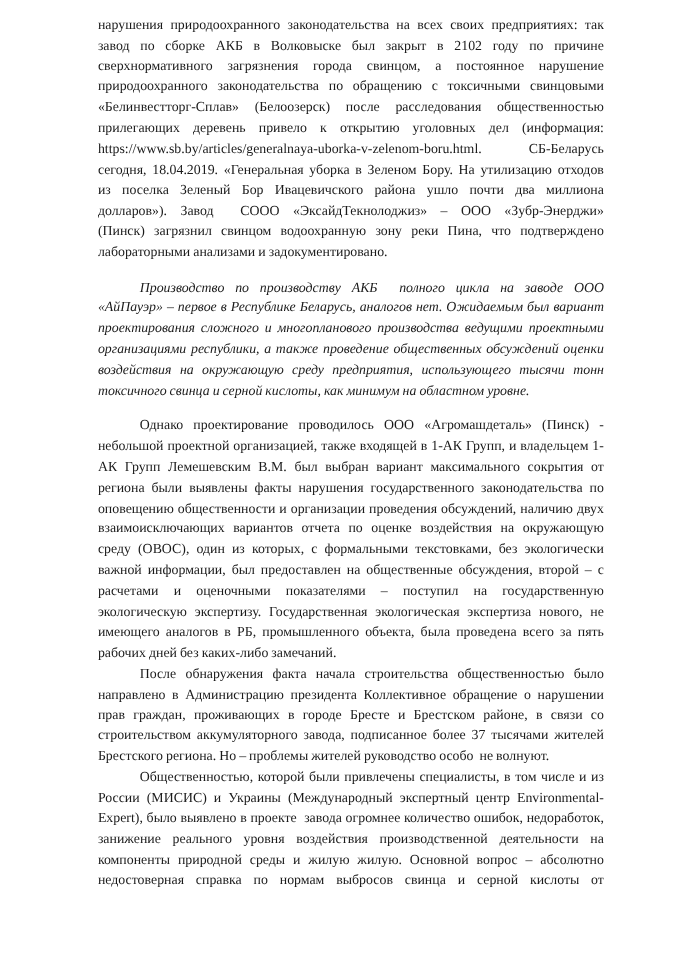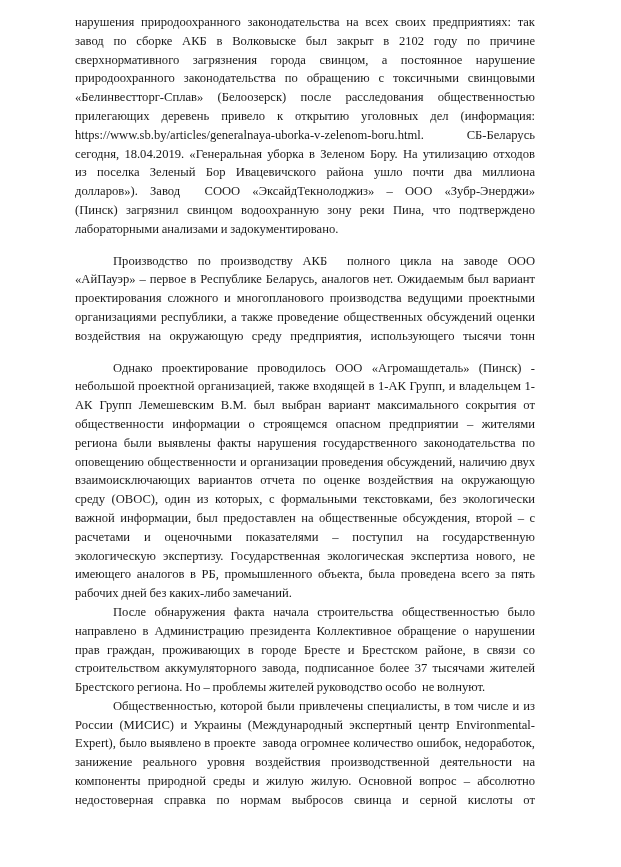--- a/index.html
+++ b/index.html
@@ -13,21 +13,21 @@
   .page {
     position: relative;
     width: 621px;
     height: 867px;
     background: #ffffff;
     font-family: "Liberation Serif", "DejaVu Serif", serif;
     color: #1a1a1a;
   }
   .text-content {
     position: absolute;
-    left: 75px;
+    left: 89px;
     top: 13px;
     width: 460px;
     font-size: 12.6px;
     line-height: 18.8px;
     word-spacing: -0.4px;
   }
   .paragraph {
     margin: 0;
   }
   .line {
@@ -58,32 +58,32 @@
         <div class="line"><span class="run">природоохранного законодательства по обращению с токсичными свинцовыми</span></div>
         <div class="line"><span class="run bold">«Белинвестторг-Сплав»</span><span class="run"> (Белоозерск) после расследования общественностью</span></div>
         <div class="line"><span class="run">прилегающих деревень привело к открытию уголовных дел (информация:</span></div>
         <div class="line"><span class="run">https://www.sb.by/articles/generalnaya-uborka-v-zelenom-boru.html. СБ-Беларусь</span></div>
         <div class="line"><span class="run">сегодня, 18.04.2019. «Генеральная уборка в Зеленом Бору. На утилизацию отходов</span></div>
         <div class="line"><span class="run">из поселка Зеленый Бор Ивацевичского района ушло почти два миллиона</span></div>
         <div class="line"><span class="run">долларов»). </span><span class="run bold">Завод&nbsp;&nbsp;СООО «ЭксайдТекнолоджиз» – ООО «Зубр-Энерджи»</span></div>
         <div class="line"><span class="run bold">(Пинск) загрязнил свинцом водоохранную зону реки Пина</span><span class="run">, что подтверждено</span></div>
         <div class="line last"><span class="run">лабораторными анализами и задокументировано.</span></div>
       </div>
-      <div class="paragraph" style="margin-top: 13px;">
+      <div class="paragraph" style="margin-top: 13px; font-style: italic;">
         <div class="line indent"><span class="run">Производство по производству АКБ&nbsp; полного цикла на заводе ООО</span></div>
         <div class="line"><span class="run">«АйПауэр» – первое в Республике Беларусь, аналогов нет. Ожидаемым был вариант</span></div>
         <div class="line"><span class="run">проектирования сложного и многопланового производства ведущими проектными</span></div>
         <div class="line"><span class="run">организациями республики, а также проведение общественных обсуждений оценки</span></div>
         <div class="line"><span class="run">воздействия на окружающую среду предприятия, использующего тысячи тонн</span></div>
+        <div class="line last"><span class="run">токсичного свинца и серной кислоты, как минимум на областном уровне.</span></div>
       </div>
       <div class="paragraph" style="margin-top: 13px;">
         <div class="line indent"><span class="run">Однако проектирование проводилось ООО «Агромашдеталь» (Пинск) -</span></div>
         <div class="line"><span class="run">небольшой проектной организацией, также входящей в 1-АК Групп, и владельцем 1-</span></div>
         <div class="line"><span class="run">АК Групп Лемешевским В.М. был выбран </span><span class="run bold">вариант максимального сокрытия от</span></div>
-        <div class="line"><span class="run bold">общественности информации о строящемся опасном предприятии</span><span class="run"> – жителями</span></div>
         <div class="line"><span class="run">региона были выявлены факты нарушения государственного законодательства по</span></div>
         <div class="line"><span class="run">оповещению общественности и организации проведения обсуждений, наличию двух</span></div>
         <div class="line"><span class="run">взаимоисключающих вариантов отчета по оценке воздействия на окружающую</span></div>
         <div class="line"><span class="run">среду (ОВОС), один из которых, с формальными текстовками, без экологически</span></div>
         <div class="line"><span class="run">важной информации, был предоставлен на общественные обсуждения, второй – с</span></div>
         <div class="line"><span class="run">расчетами и оценочными показателями – поступил на государственную</span></div>
         <div class="line"><span class="run">экологическую экспертизу. </span><span class="run bold">Государственная экологическая экспертиза</span><span class="run"> нового, не</span></div>
         <div class="line"><span class="run">имеющего аналогов в РБ, промышленного объекта, </span><span class="run bold">была проведена всего за пять</span></div>
         <div class="line last"><span class="run bold">рабочих дней</span><span class="run"> без каких-либо замечаний.</span></div>
       </div>

